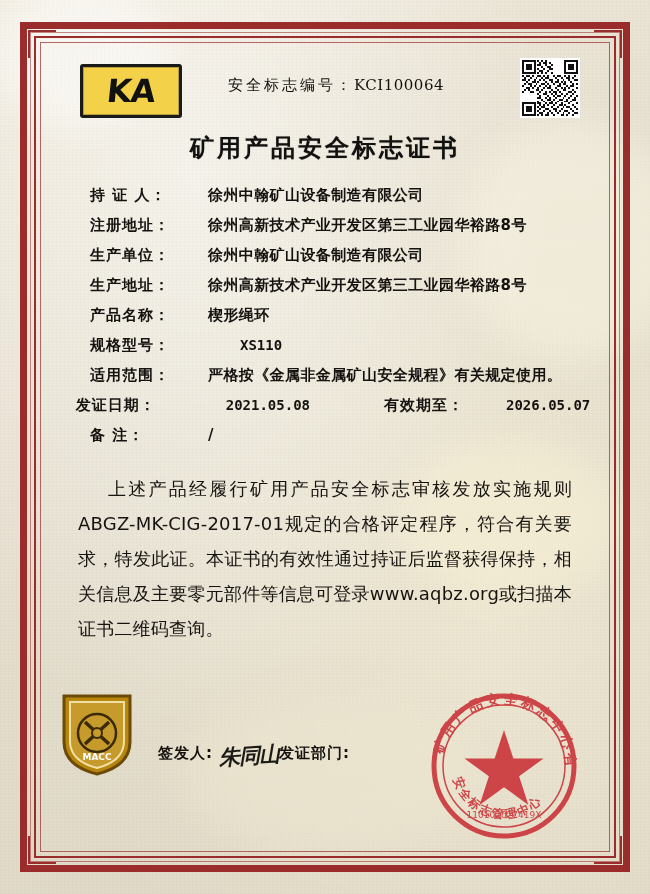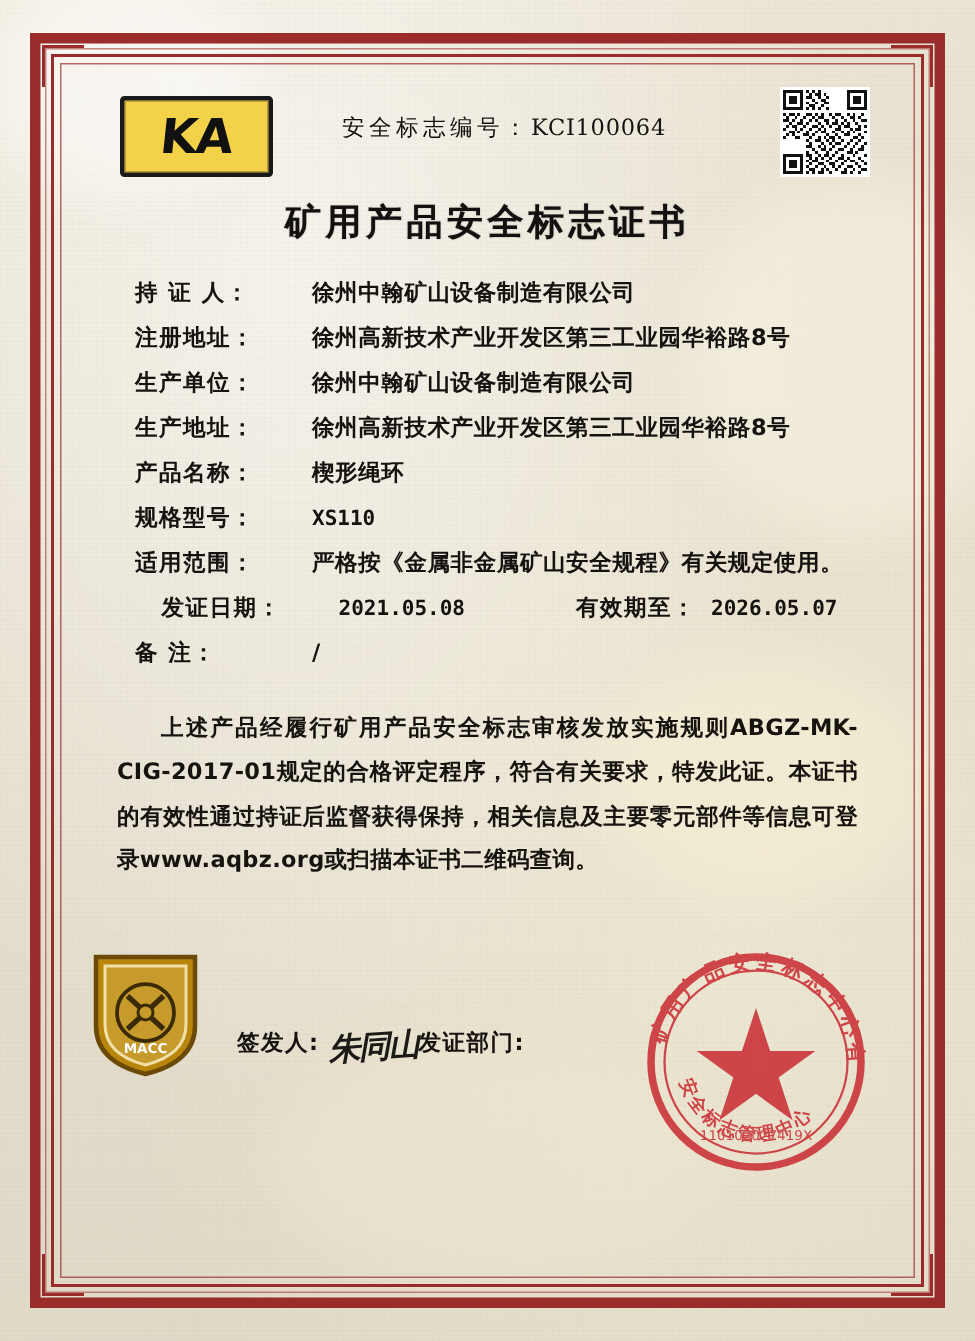--- a/index.html
+++ b/index.html
@@ -167,40 +167,41 @@
     font-weight:bold;
     font-family:"DejaVu Sans","Liberation Sans",sans-serif;
     letter-spacing:0.4px;
     color:#15120f;
   }
   .field .v.mono{
     font-family:"DejaVu Sans Mono","Liberation Mono",monospace;
     font-weight:bold;
     letter-spacing:0;
     font-size:14px;
+    margin-left:32px;
   }
   .field.dates{
     justify-content:center;
   }
   .dates .seg2{
     margin-left:74px;
     display:flex;
     align-items:baseline;
   }
   .dates .seg2 .k{ min-width:90px; }
 
   
   .para{
     margin-top:26px;
     padding:0 30px 0 30px;
-    font-size:15px;
+    font-size:18px;
     line-height:1.95;
     text-align:justify;
     color:#17130f;
-    font-weight:bold;
+    font-weight:normal;
     letter-spacing:0.2px;
   }
   .para .ind{ padding-left:28px; display:inline-block;}
 
   
   .sign-area{
     position:relative;
     margin-top:34px;
     height:170px;
   }

